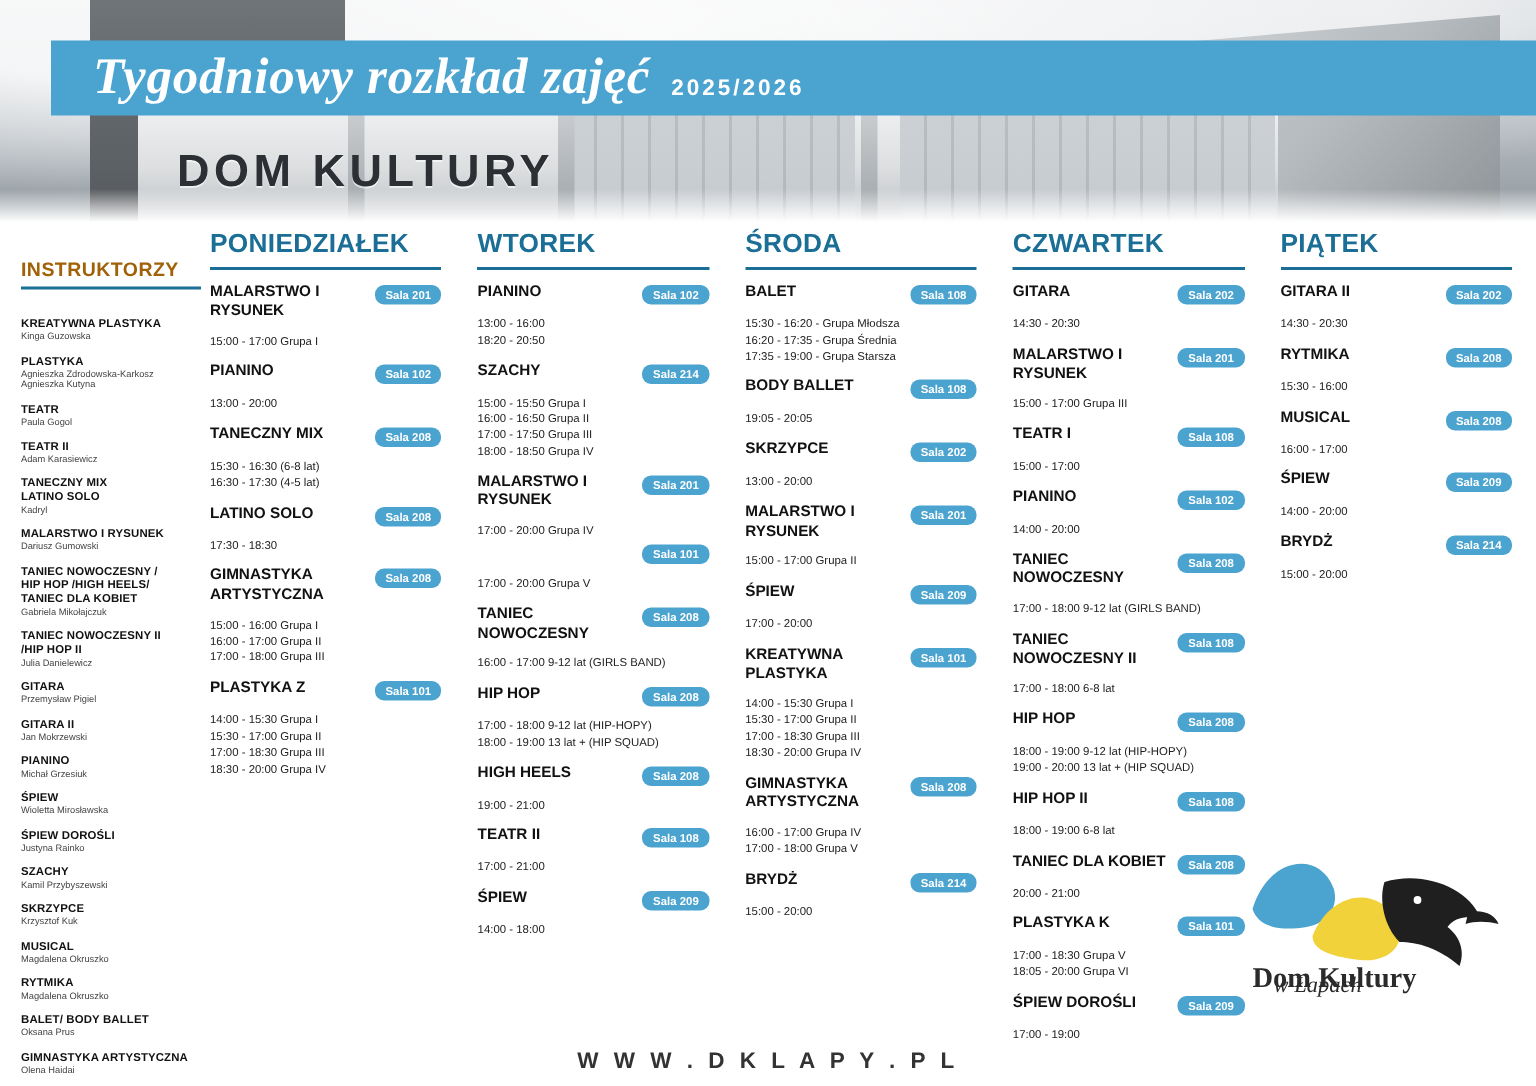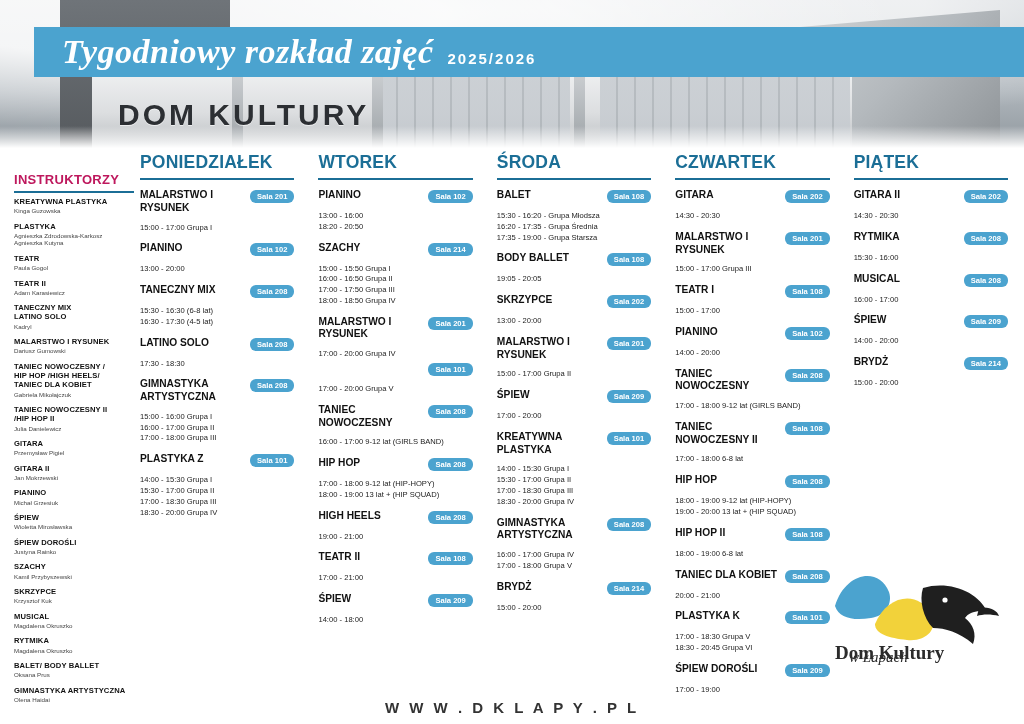--- a/index.html
+++ b/index.html
@@ -79,24 +79,24 @@
     font-family:"Liberation Sans", sans-serif;
     font-size:15px; color:#ffffff; letter-spacing:2px;
     margin-left:14px; padding-top:12px; font-weight:bold;
   }
 
   
   .instr {
     position:absolute; left:14px; top:172px; width:120px;
   }
   .instr-title {
-    font-size:13px; font-weight:bold; color:#be185d;
+    font-size:13px; font-weight:bold; color:#a16207;
     letter-spacing:.3px; padding-bottom:4px;
     border-bottom:2px solid #1b6e96;
-    margin-bottom:4px;
+    margin-bottom:18px;
   }
   .instr-item { margin-bottom:7px; }
   .instr-name {
     font-size:7.6px; font-weight:bold; color:#111; line-height:1.22;
     text-transform:uppercase; letter-spacing:.1px;
   }
   .instr-person {
     font-size:6.2px; color:#444; line-height:1.2; margin-top:1px;
   }
 
@@ -577,21 +577,21 @@
           <div class="ev-time">20:00 - 21:00</div>
         </div>
       </div>
       <div class="ev">
         <div class="ev-row">
           <div class="ev-name">PLASTYKA k</div>
           <div class="room">Sala 101</div>
         </div>
         <div class="ev-times">
           <div class="ev-time">17:00 - 18:30 Grupa V</div>
-          <div class="ev-time">18:30 - 20:45 Grupa VI</div>
+          <div class="ev-time">18:05 - 20:00 Grupa VI</div>
         </div>
       </div>
       <div class="ev">
         <div class="ev-row">
           <div class="ev-name">ŚPIEW dorośli</div>
           <div class="room">Sala 209</div>
         </div>
         <div class="ev-times">
           <div class="ev-time">17:00 - 19:00</div>
         </div>

